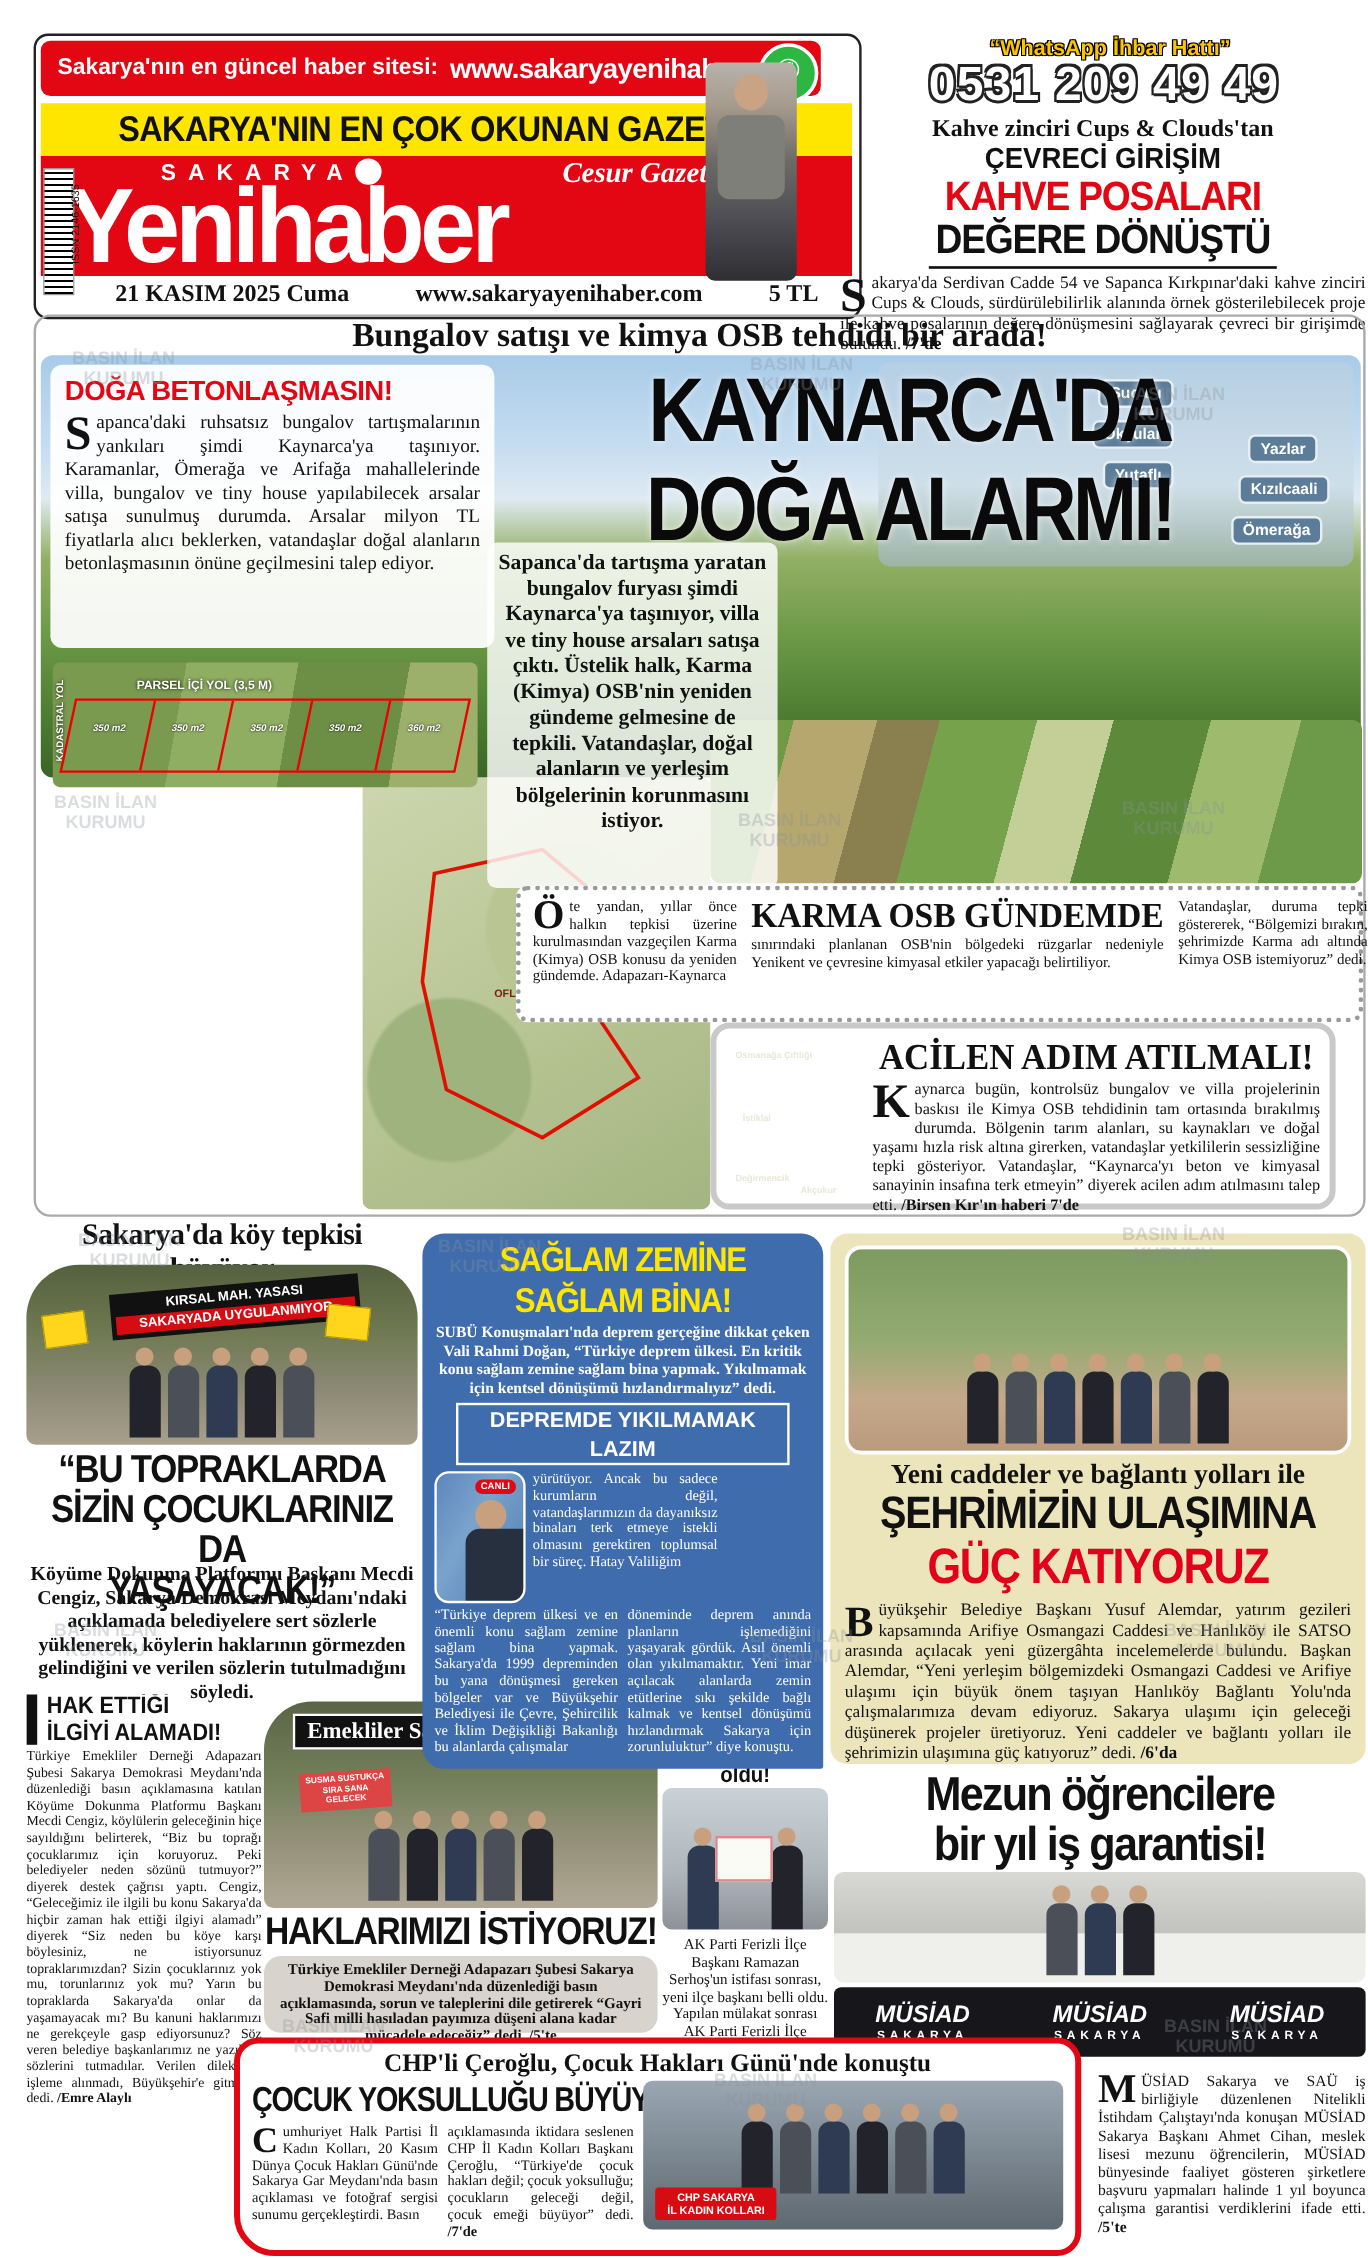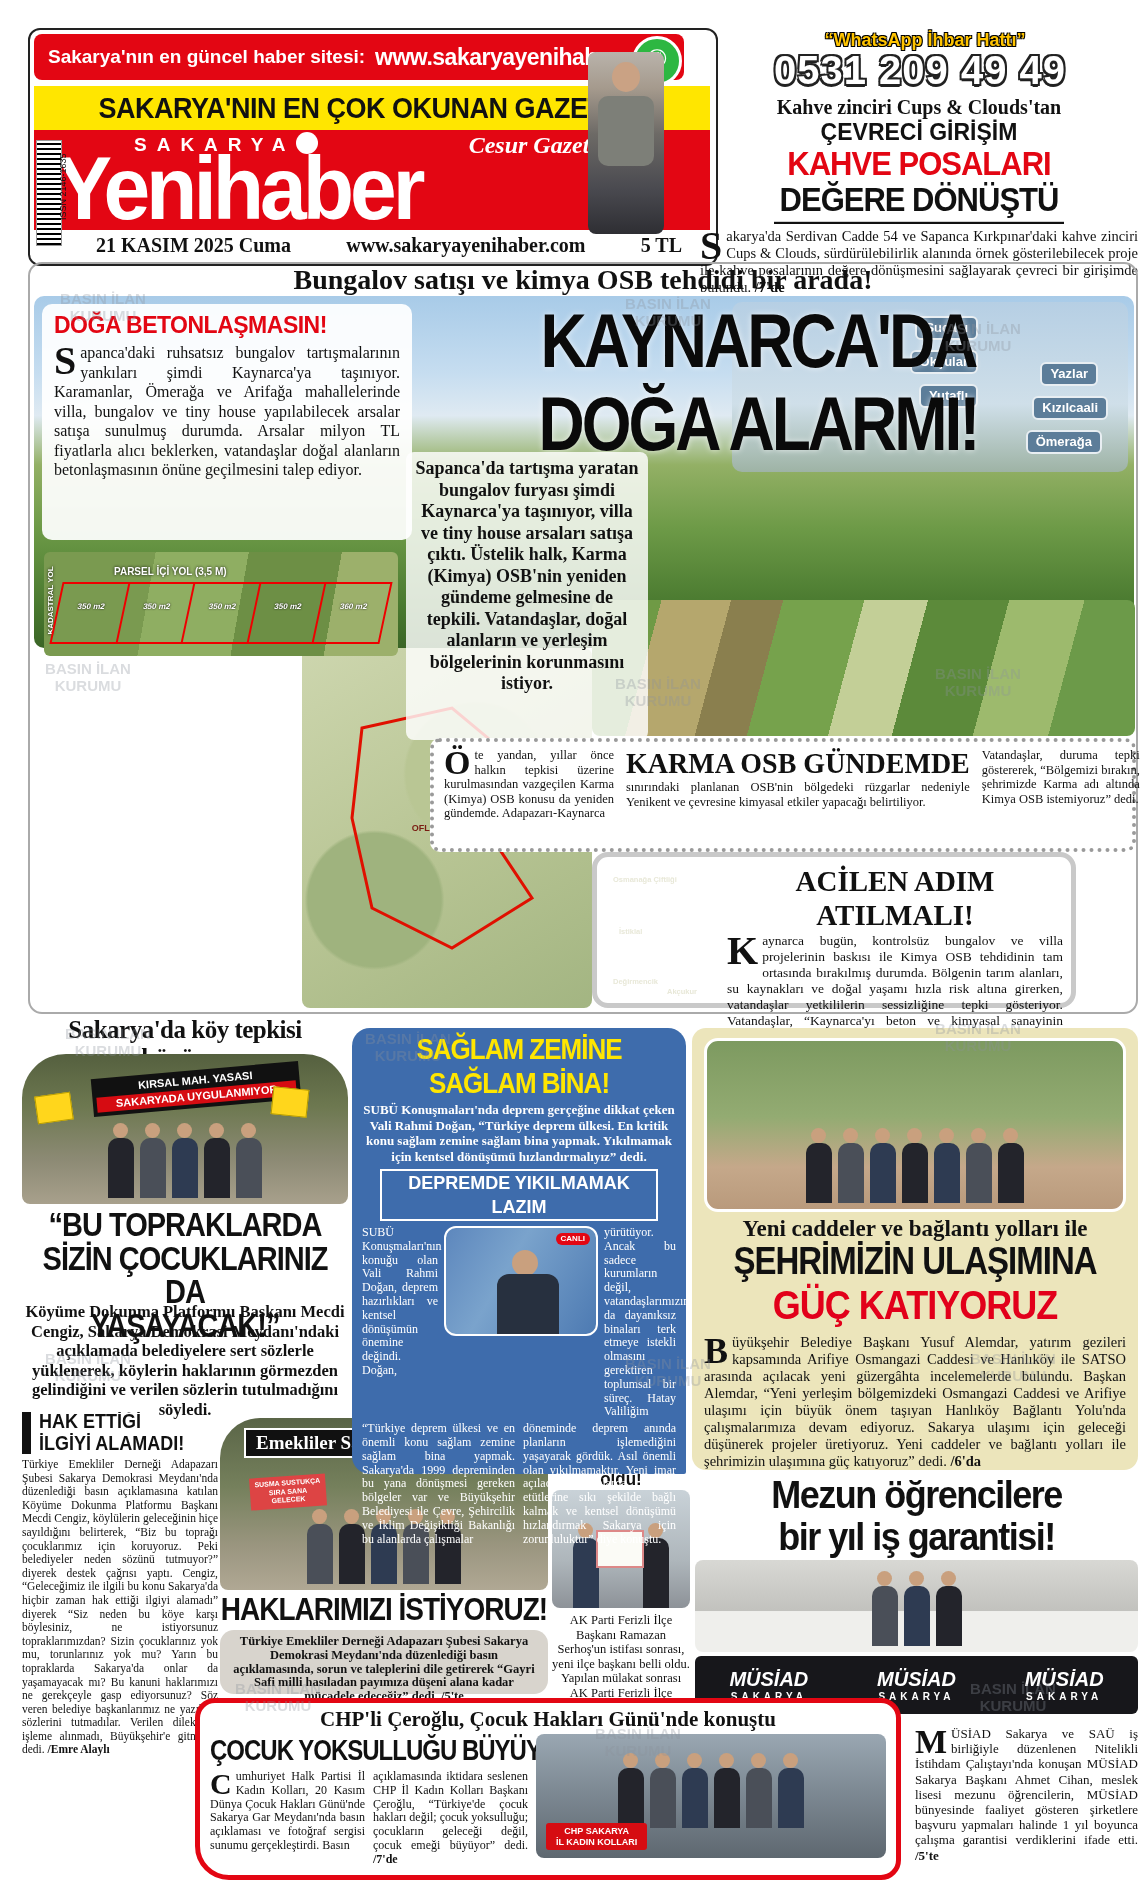--- a/index.html
+++ b/index.html
@@ -106,21 +106,21 @@
       background:linear-gradient(105deg,#6f9a45 0 12%,#b5a76d 12% 24%,#8a7f4e 24% 33%,#76a24c 33% 47%,#c3cf97 47% 58%,#5c8a3a 58% 72%,#9dba6d 72% 85%,#6c9a49 85%);}
 
   
   .karma{left:430px;top:738px;width:706px;height:114px;background:#fff;border:4px dotted #9a9a9a;border-radius:10px;
          box-sizing:border-box;padding:6px 10px;display:grid;grid-template-columns:170px 1fr 158px;column-gap:12px;z-index:6;}
   .karma-title{font:900 28px "Liberation Serif",serif;white-space:nowrap;text-align:center;transform:scaleY(1.05);}
   .karma p{margin:0;font:400 12.5px/14.6px "Liberation Serif",serif;text-align:justify;}
   .karma .dc{font-size:34px;line-height:26px;}
 
   
-  .acilen{left:592px;top:852px;width:484px;height:156px;background:#fff;border:5px solid #c9c9c9;border-radius:16px;
+  .acilen{left:592px;top:852px;width:521px;height:156px;background:#fff;border:5px solid #c9c9c9;border-radius:16px;
           box-sizing:border-box;padding:8px;display:flex;gap:10px;z-index:6;}
   .acilen-map{width:112px;height:100%;border-radius:6px;flex:none;position:relative;
         background:radial-gradient(circle at 40% 35%,#5d6a4a 0 20%,transparent 21%),
                    linear-gradient(150deg,#44503a 0%,#39422e 60%,#52604б 100%),#404a36;}
   .acilen-map span{position:absolute;color:#e8e8d8;font:700 7.5px "Liberation Sans",sans-serif;}
   .acilen-title{font:900 29px "Liberation Serif",serif;text-align:center;transform:scaleY(1.05);}
   .acilen-body{font:400 13.5px/16px "Liberation Serif",serif;text-align:justify;margin-top:2px;}
 
   
   .koy-h{left:22px;top:1016px;width:326px;font:900 25px "Liberation Serif",serif;text-align:center;letter-spacing:-.5px;}
@@ -374,21 +374,20 @@
     <div>SİZİN ÇOCUKLARINIZ DA</div>
     <div>YAŞAYACAK!”</div>
   </div>
   <div class="abs koy-deck">Köyüme Dokunma Platformu Başkanı Mecdi Cengiz, Sakarya Demokrasi Meydanı'ndaki açıklamada belediyelere sert sözlerle yüklenerek, köylerin haklarının görmezden gelindiğini ve verilen sözlerin tutulmadığını söyledi.</div>
 
   <div class="abs deprem">
     <div class="dp-h">SAĞLAM ZEMİNE SAĞLAM BİNA!</div>
     <div class="dp-deck">SUBÜ Konuşmaları'nda deprem gerçeğine dikkat çeken Vali Rahmi Doğan, “Türkiye deprem ülkesi. En kritik konu sağlam zemine sağlam bina yapmak. Yıkılmamak için kentsel dönüşümü hızlandırmalıyız” dedi.</div>
     <div class="dp-sub">DEPREMDE YIKILMAMAK LAZIM</div>
     <div class="dp-row1">
-      <div class="dp-t">SUBÜ Konuşmaları'nın konuğu olan Vali Rahmi Doğan, deprem hazırlıkları ve kentsel dönüşümün önemine değindi. Doğan,</div>
       <div class="dp-photo">
         <span class="live">CANLI</span>
       </div>
       <div class="dp-t">yürütüyor. Ancak bu sadece kurumların değil, vatandaşlarımızın da dayanıksız binaları terk etmeye istekli olmasını gerektiren toplumsal bir süreç. Hatay Valiliğim</div>
     </div>
     <div class="dp-row2">
       <div class="dp-t">“Türkiye deprem ülkesi ve en önemli konu sağlam zemine sağlam bina yapmak. Sakarya'da 1999 depreminden bu yana dönüşmesi gereken bölgeler var ve Büyükşehir Belediyesi ile Çevre, Şehircilik ve İklim Değişikliği Bakanlığı bu alanlarda çalışmalar</div>
       <div class="dp-t">döneminde deprem anında planların işlemediğini yaşayarak gördük. Asıl önemli olan yıkılmamaktır. Yeni imar açılacak alanlarda zemin etütlerine sıkı şekilde bağlı kalmak ve kentsel dönüşümü hızlandırmak Sakarya için zorunluluktur” diye konuştu.</div>
     </div>
   </div>

